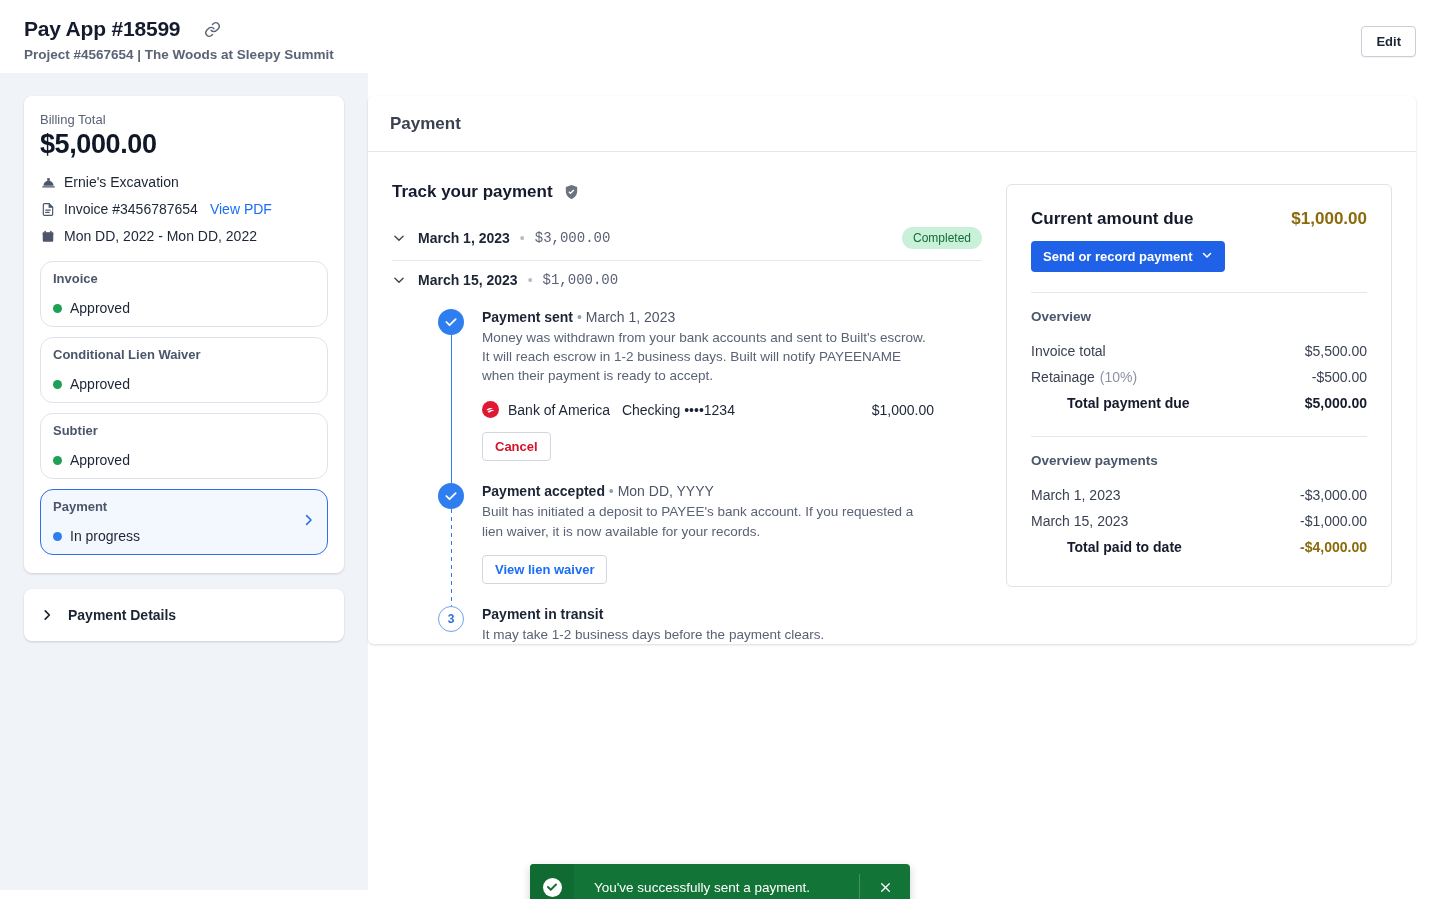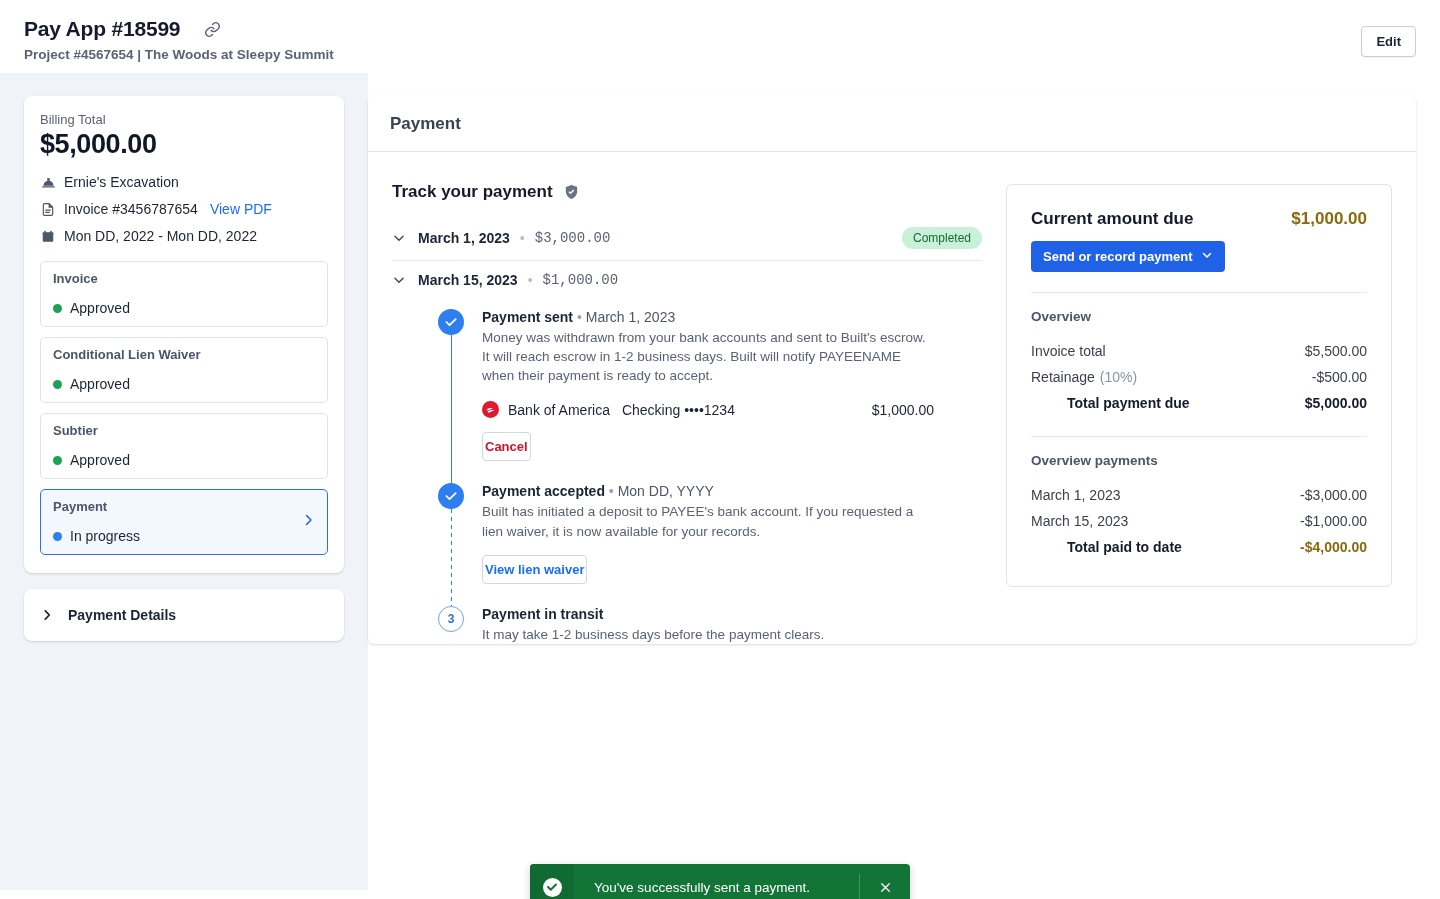--- a/index.html
+++ b/index.html
@@ -47,21 +47,21 @@
   .billing-label { font-size: 13px; color: #5a6275; }
   .billing-total { font-size: 27px; font-weight: bold; color: #101828; margin-top: 2px; letter-spacing: -0.4px; }
   .meta-list { margin-top: 14px; display: flex; flex-direction: column; gap: 11px; }
   .meta-row { display: flex; align-items: flex-end; gap: 8px; font-size: 14px; color: #1c2536; }
   .meta-ico { width: 16px; height: 16px; display: inline-flex; align-items: center; justify-content: center; color: #4b5costume; }
   .meta-ico svg { display: block; }
   .pdf-link { color: #1a6ef5; text-decoration: none; margin-left: 4px; cursor: pointer; }
 
   .status-list { margin-top: 17px; display: flex; flex-direction: column; gap: 10px; }
   .status-card {
-    border: 1px solid #dfe3ea; border-radius: 5px; padding: 9px 12px 10px 12px;
+    border: 1px solid #dfe3ea; border-radius: 13px; padding: 9px 12px 10px 12px;
     background: #ffffff; position: relative; cursor: pointer;
   }
   .status-card.selected { border: 1px solid #2f6fe4; background: #f3f7fe; }
   .status-name { font-size: 13px; font-weight: bold; color: #4c5costume; color: #4d5costume; color: #4b566b; }
   .status-val-row { display: flex; align-items: center; gap: 8px; margin-top: 14px; }
   .dot { width: 9px; height: 9px; border-radius: 50%; display: inline-block; }
   .dot.green { background: #1ea154; }
   .dot.blue { background: #2f7ef0; }
   .status-val { font-size: 14px; color: #1c2536; }
   .card-chev { position: absolute; right: 11px; top: 50%; transform: translateY(-50%); color: #2f6fe4; }
@@ -119,21 +119,21 @@
   .bank-ico {
     width: 17px; height: 17px; border-radius: 50%; background: #e01933; margin-right: 9px;
     display: inline-flex; align-items: center; justify-content: center; flex: 0 0 auto;
   }
   .bank-name { font-size: 14px; color: #1c2536; }
   .bank-acct { font-size: 14px; color: #1c2536; margin-left: 12px; }
   .bank-amt { margin-left: auto; font-size: 14px; color: #1c2536; }
 
   .btn-outline {
     margin-top: 14px; display: inline-block; background: #ffffff; border: 1px solid #d2d7e0;
-    border-radius: 4px; font-size: 13px; font-weight: bold; padding: 6px 2px; cursor: pointer;
+    border-radius: 4px; font-size: 13px; font-weight: bold; padding: 6px 12px; cursor: pointer;
   }
   .btn-outline.danger { color: #d4142b; }
   .btn-outline.primary { color: #1a6ef5; }
 
   
   .sum-col { flex: 1; padding-top: 2px; }
   .sum-card { border: 1px solid #dfe3ea; border-radius: 6px; padding: 24px 24px 26px 24px; }
   .sum-top { display: flex; align-items: baseline; }
   .sum-title { font-size: 17px; font-weight: bold; color: #151b2d; }
   .sum-amount { margin-left: auto; font-size: 17px; font-weight: bold; color: #8a6a0b; }

